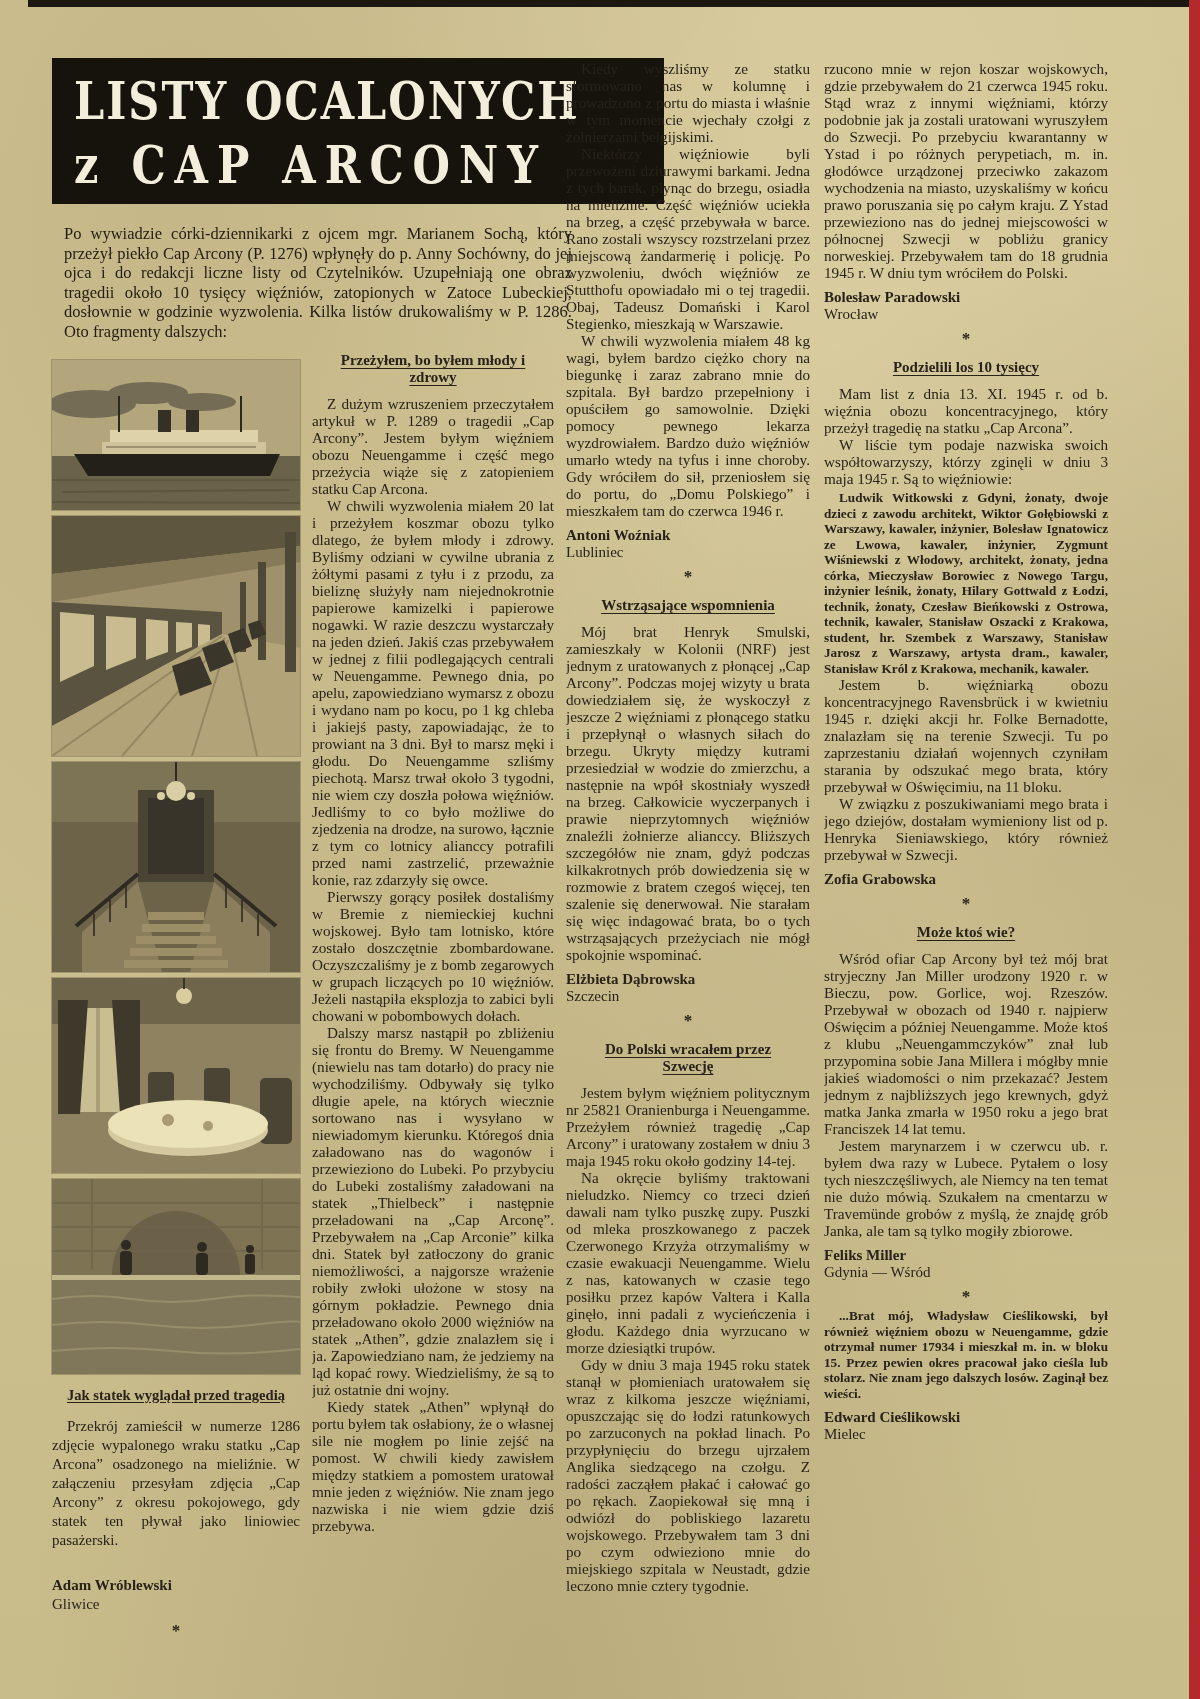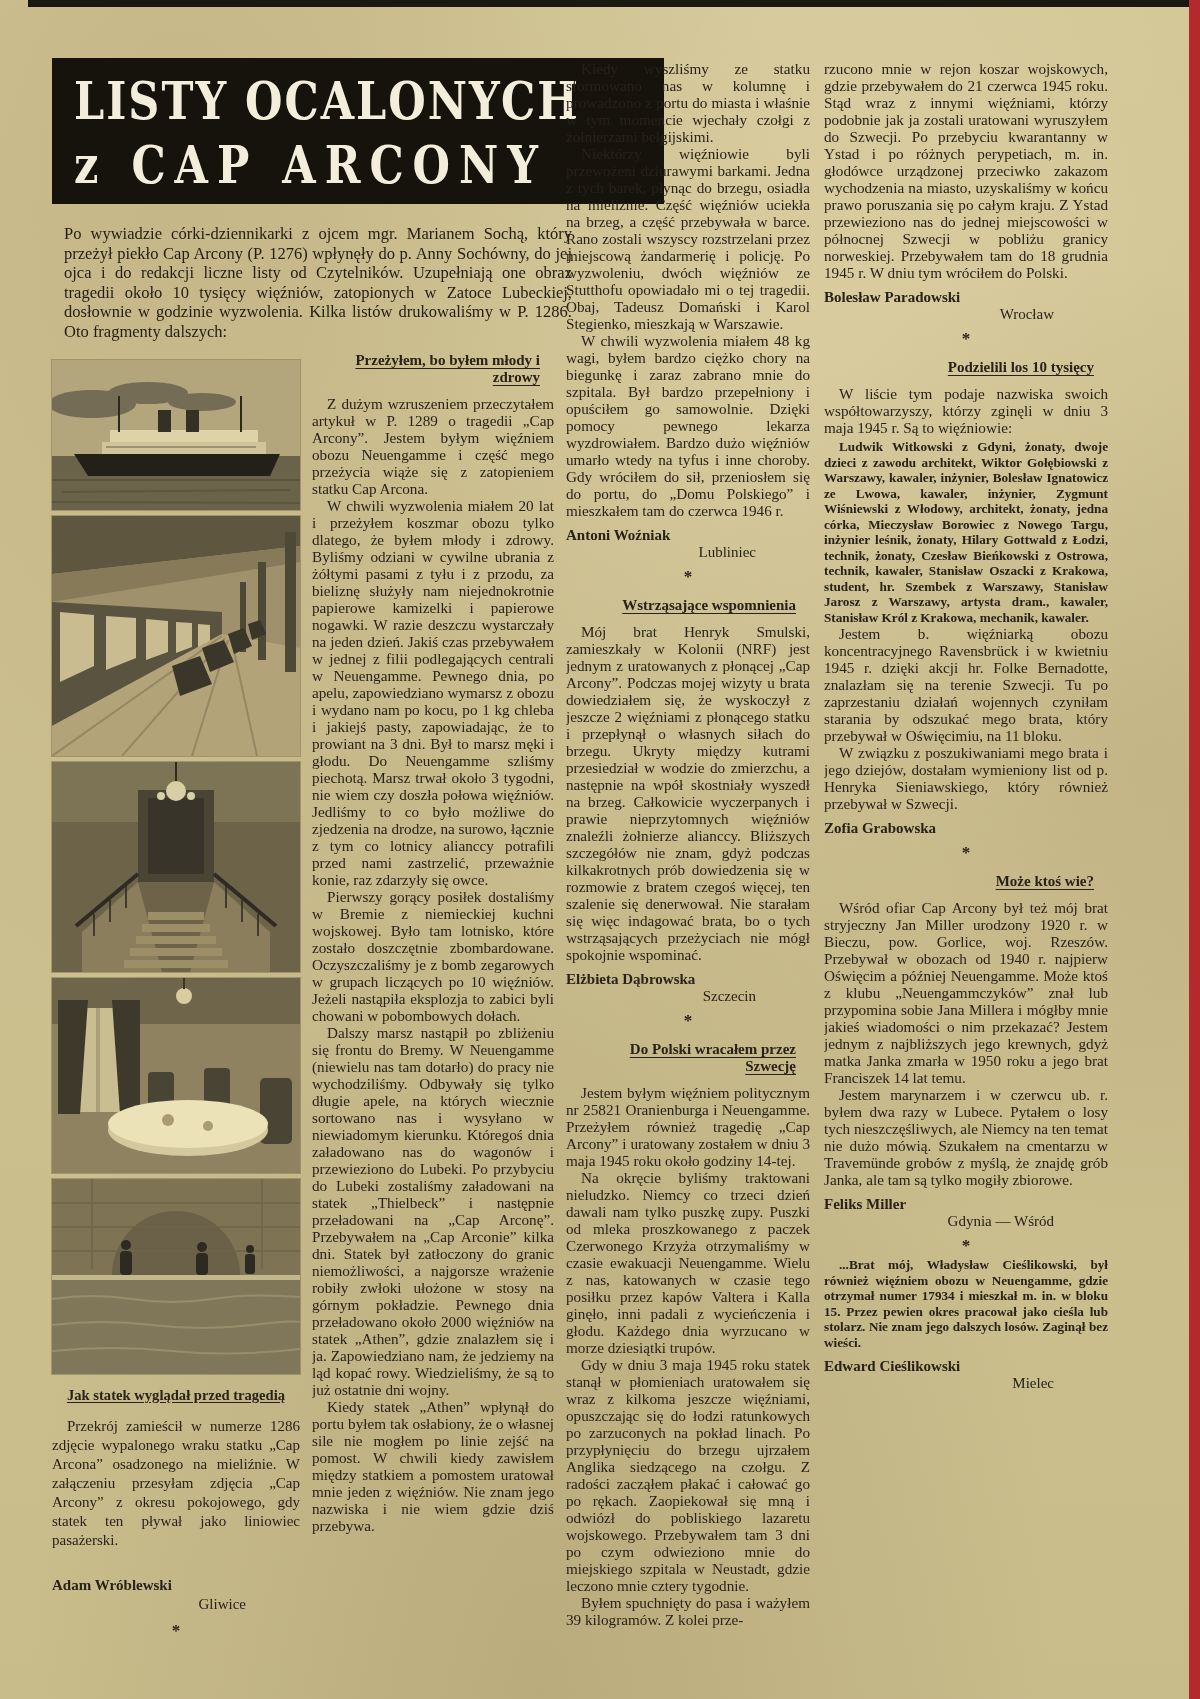--- a/index.html
+++ b/index.html
@@ -26,24 +26,24 @@
 
   .intro { position:absolute; left:52px; top:212px; width:508px; margin:12px; font-size:16.5px; line-height:19.5px; text-align:justify; color:#221c13; }
 
   .col { position:absolute; font-size:15.2px; line-height:17px; text-align:justify; hyphens:auto; -webkit-hyphens:auto; }
   .col-2 { left:312px; top:352px; width:242px; height:1347px; overflow:hidden; }
   .col-3 { left:566px; top:60px; width:244px; height:1639px; overflow:hidden; }
   .col-4 { left:824px; top:60px; width:284px; height:1639px; overflow:hidden; }
 
   .col p { margin:0; text-indent:15px; }
   .col p.cont { text-indent:0; }
-  .letter-heading { font-size:15px; font-weight:bold; text-align:right; margin:12px 14px 9px; text-decoration:underline; text-underline-offset:3px; }
+  .letter-heading { font-size:15px; font-weight:bold; text-align:center; margin:12px 14px 9px; text-decoration:underline; text-underline-offset:3px; }
   .letter-heading.first { margin-top:0; }
   .sig-name { font-weight:bold; padding-right:24px; margin-top:8px; font-size:15px; }
-  .sig-place { text-align:right; padding-right:54px; font-size:15px; }
+  .sig-place { text-align:left; padding-right:54px; font-size:15px; }
   .sep { text-align:center; font-weight:bold; font-size:17px; margin:7px 0 3px; }
   .victims { font-size:13.2px; line-height:15.5px; font-weight:bold; margin-top:3px !important; }
 
   .photo-col { position:absolute; left:52px; top:360px; width:248px; font-size:15px; line-height:19px; text-align:justify; hyphens:auto; -webkit-hyphens:auto; }
   figure.photo { margin:0 0 6px; padding:0; width:248px; background:#8a7f5f; box-shadow:0 0 0 1px rgba(40,32,16,0.25); }
   figure.photo svg { display:block; }
   .photo-caption { font-weight:bold; text-decoration:underline; text-underline-offset:2px; text-align:center; font-size:14.6px; margin:12px 0 12px; }
   .note { margin:0; text-indent:15px; }
   .photo-col .sig-name { margin-top:26px; }
 </style>
@@ -232,30 +232,30 @@
     <h3 class="letter-heading">Wstrząsające wspomnienia</h3>
     <p>Mój brat Henryk Smulski, zamieszkały w Kolonii (NRF) jest jednym z uratowanych z płonącej „Cap Arcony”. Podczas mojej wizyty u brata dowiedziałem się, że wyskoczył z jeszcze 2 więźniami z płonącego statku i przepłynął o własnych siłach do brzegu. Ukryty między kutrami przesiedział w wodzie do zmierzchu, a następnie na wpół skostniały wyszedł na brzeg. Całkowicie wyczerpanych i prawie nieprzytomnych więźniów znaleźli żołnierze alianccy. Bliższych szczegółów nie znam, gdyż podczas kilkakrotnych prób dowiedzenia się w rozmowie z bratem czegoś więcej, ten szalenie się denerwował. Nie starałam się więc indagować brata, bo o tych wstrząsających przeżyciach nie mógł spokojnie wspominać.</p>
     <div class="sig-name">Elżbieta Dąbrowska</div>
     <div class="sig-place">Szczecin</div>
     <div class="sep">*</div>
 
     <h3 class="letter-heading">Do Polski wracałem przez Szwecję</h3>
     <p>Jestem byłym więźniem politycznym nr 25821 Oranienburga i Neuengamme. Przeżyłem również tragedię „Cap Arcony” i uratowany zostałem w dniu 3 maja 1945 roku około godziny 14-tej.</p>
     <p>Na okręcie byliśmy traktowani nieludzko. Niemcy co trzeci dzień dawali nam tylko puszkę zupy. Puszki od mleka proszkowanego z paczek Czerwonego Krzyża otrzymaliśmy w czasie ewakuacji Neuengamme. Wielu z nas, katowanych w czasie tego posiłku przez kapów Valtera i Kalla ginęło, inni padali z wycieńczenia i głodu. Każdego dnia wyrzucano w morze dziesiątki trupów.</p>
     <p>Gdy w dniu 3 maja 1945 roku statek stanął w płomieniach uratowałem się wraz z kilkoma jeszcze więźniami, opuszczając się do łodzi ratunkowych po zarzuconych na pokład linach. Po przypłynięciu do brzegu ujrzałem Anglika siedzącego na czołgu. Z radości zacząłem płakać i całować go po rękach. Zaopiekował się mną i odwiózł do pobliskiego lazaretu wojskowego. Przebywałem tam 3 dni po czym odwieziono mnie do miejskiego szpitala w Neustadt, gdzie leczono mnie cztery tygodnie.</p>
-    <p>Byłem spuchnięty do pasa i ważyłem 39 kilogramów. Z kolei prze-</p>
   </div>
 
   <div class="col col-4">
     <p class="cont">rzucono mnie w rejon koszar wojskowych, gdzie przebywałem do 21 czerwca 1945 roku. Stąd wraz z innymi więźniami, którzy podobnie jak ja zostali uratowani wyruszyłem do Szwecji. Po przebyciu kwarantanny w Ystad i po różnych perypetiach, m. in. głodówce urządzonej przeciwko zakazom wychodzenia na miasto, uzyskaliśmy w końcu prawo poruszania się po całym kraju. Z Ystad przewieziono nas do jednej miejscowości w północnej Szwecji w pobliżu granicy norweskiej. Przebywałem tam do 18 grudnia 1945 r. W dniu tym wróciłem do Polski.</p>
     <div class="sig-name">Bolesław Paradowski</div>
     <div class="sig-place">Wrocław</div>
     <div class="sep">*</div>
 
     <h3 class="letter-heading">Podzielili los 10 tysięcy</h3>
+    <p>Mam list z dnia 13. XI. 1945 r. od b. więźnia obozu koncentracyjnego, który przeżył tragedię na statku „Cap Arcona”.</p>
     <p>W liście tym podaje nazwiska swoich współtowarzyszy, którzy zginęli w dniu 3 maja 1945 r. Są to więźniowie:</p>
     <p class="victims">Ludwik Witkowski z Gdyni, żonaty, dwoje dzieci z zawodu architekt, Wiktor Gołębiowski z Warszawy, kawaler, inżynier, Bolesław Ignatowicz ze Lwowa, kawaler, inżynier, Zygmunt Wiśniewski z Włodowy, architekt, żonaty, jedna córka, Mieczysław Borowiec z Nowego Targu, inżynier leśnik, żonaty, Hilary Gottwald z Łodzi, technik, żonaty, Czesław Bieńkowski z Ostrowa, technik, kawaler, Stanisław Oszacki z Krakowa, student, hr. Szembek z Warszawy, Stanisław Jarosz z Warszawy, artysta dram., kawaler, Stanisław Król z Krakowa, mechanik, kawaler.</p>
     <p>Jestem b. więźniarką obozu koncentracyjnego Ravensbrück i w kwietniu 1945 r. dzięki akcji hr. Folke Bernadotte, znalazłam się na terenie Szwecji. Tu po zaprzestaniu działań wojennych czyniłam starania by odszukać mego brata, który przebywał w Oświęcimiu, na 11 bloku.</p>
     <p>W związku z poszukiwaniami mego brata i jego dziejów, dostałam wymieniony list od p. Henryka Sieniawskiego, który również przebywał w Szwecji.</p>
     <div class="sig-name">Zofia Grabowska</div>
     <div class="sep">*</div>
 
     <h3 class="letter-heading">Może ktoś wie?</h3>
     <p>Wśród ofiar Cap Arcony był też mój brat stryjeczny Jan Miller urodzony 1920 r. w Bieczu, pow. Gorlice, woj. Rzeszów. Przebywał w obozach od 1940 r. najpierw Oświęcim a później Neuengamme. Może ktoś z klubu „Neuengammczyków” znał lub przypomina sobie Jana Millera i mógłby mnie jakieś wiadomości o nim przekazać? Jestem jednym z najbliższych jego krewnych, gdyż matka Janka zmarła w 1950 roku a jego brat Franciszek 14 lat temu.</p>
     <p>Jestem marynarzem i w czerwcu ub. r. byłem dwa razy w Lubece. Pytałem o losy tych nieszczęśliwych, ale Niemcy na ten temat nie dużo mówią. Szukałem na cmentarzu w Travemünde grobów z myślą, że znajdę grób Janka, ale tam są tylko mogiły zbiorowe.</p>

